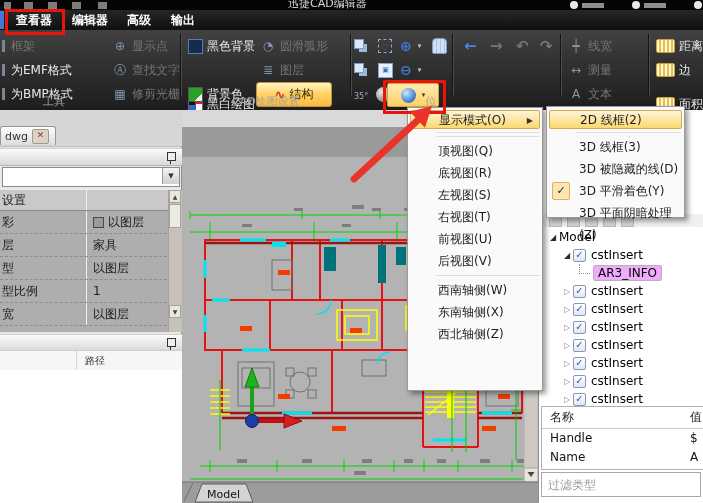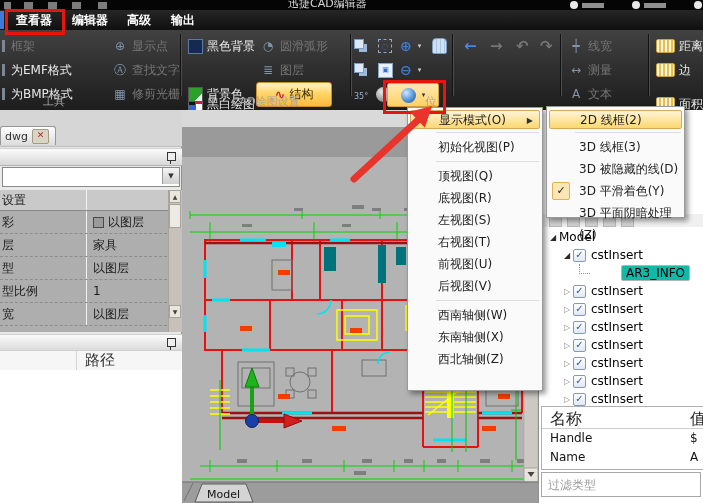--- a/index.html
+++ b/index.html
@@ -85,45 +85,45 @@
          font-size:12px;color:#1a1a1a;align-items:center;}
   .pr.hdr{height:21px;background:#c9c9c9;border-bottom:1px solid #8a8a8a;}
   .pl{width:84px;padding-left:2px;border-right:1px solid #f2f2f2;align-self:stretch;display:flex;align-items:center;}
   .pv{flex:1;padding-left:6px;display:flex;align-items:center;gap:4px;}
   .swatch{display:inline-block;width:9px;height:9px;background:#9a9a9a;border:1px solid #4a4a4a;}
   .lp-scroll{position:absolute;right:0;top:0;width:13px;height:142px;background:#c6c2bb;border-left:1px solid #a8a39a;}
   .sbtn{position:absolute;left:0;width:12px;height:13px;background:#e9e6df;border:1px solid #a8a39a;
          font-size:6px;text-align:center;line-height:12px;color:#44403a;box-sizing:border-box;}
   .sthumb{position:absolute;left:0;top:14px;width:12px;height:24px;background:#eceae4;border:1px solid #a8a39a;box-sizing:border-box;}
   .lp-pathhdr{position:absolute;left:0;top:240px;width:182px;height:20px;background:#f6f6f6;
-         border-top:1px solid #cfcfcf;border-bottom:1px solid #cfcfcf;display:flex;font-size:15px;color:#333;}
+         border-top:1px solid #cfcfcf;border-bottom:1px solid #cfcfcf;display:flex;font-size:10px;color:#333;}
   .lp-pathhdr .c1{width:76px;border-right:1px solid #d5d5d5;}
   .lp-pathhdr .c2{padding-left:8px;line-height:19px;}
   .lp-white{position:absolute;left:0;top:260px;width:182px;height:133px;background:#fff;}
 
   
   .canvas{position:absolute;left:182px;top:110px;width:356px;height:393px;}
 
   
   .rightpanel{position:absolute;left:538px;top:110px;width:165px;height:393px;background:#fff;
          border-left:1px solid #8f8f8f;box-sizing:border-box;}
   .rp-toolbar{position:absolute;left:0;top:104px;width:165px;height:13px;background:#f0f0f0;}
   .rp-ticon{position:absolute;top:2px;width:11px;height:9px;background:#d2d2d2;border:1px solid #b8b8b8;}
   .trow{position:relative;height:18px;display:flex;align-items:center;font-size:12px;color:#000;}
   .texp{width:12px;font-size:8px;color:#2b2b2b;text-align:center;}
   .texp.c{color:#8a8a8a;}
   .cb{width:13px;height:13px;box-sizing:border-box;border:1px solid #8598b8;border-radius:2px;
          background:linear-gradient(#ffffff,#dfe8f2);color:#2f58b0;font-size:10px;line-height:10px;
          text-align:center;margin-right:5px;}
   .treelines{width:10px;height:9px;border-left:1px dotted #8f8f8f;border-bottom:1px dotted #8f8f8f;
          align-self:flex-start;margin:0 3px 0 0;}
-  .selbox{border:1px solid #b4b4b4;background:#14b8a6;border-radius:2px;padding:0 4px;margin-left:28px;}
+  .selbox{border:1px solid #b4b4b4;background:#f0abfc;border-radius:2px;padding:0 4px;}
   .rp-props{position:absolute;left:2px;top:296px;width:163px;height:64px;background:#fff;
          border:1px solid #b0b0b0;box-sizing:border-box;overflow:hidden;}
-  .ph{position:relative;height:21px;border-bottom:1px solid #cecece;font-size:16px;color:#222;}
+  .ph{position:relative;height:21px;border-bottom:1px solid #cecece;font-size:12px;color:#222;}
   .prow{position:relative;height:19px;font-size:12px;color:#111;}
   .pc1{position:absolute;left:8px;top:2px;}
   .pc2{position:absolute;left:148px;top:2px;}
   .rp-filter{position:absolute;left:2px;top:362px;width:160px;height:25px;background:#fff;
          border:1px solid #a8a8a8;box-sizing:border-box;color:#9a9a9a;font-size:12px;
          padding:4px 0 0 6px;}
 
   
   .menu{position:absolute;left:407px;top:107px;width:136px;height:284px;background:#fafafa;
         border:1px solid #9a9a9a;box-shadow:3px 3px 5px rgba(0,0,0,.4);z-index:30;
@@ -586,21 +586,20 @@
         </div>
     </div>
     <div class="rp-filter">过滤类型</div>
   </div>
 
   <div class="menu">
     <div class="mi hl">
       <span>显示模式(O)</span>
       <span class="subarrow">▶</span></div>
     <div class="msep"></div>
-    <div class="mi"><span>初始化视图(P)</span></div>
     <div class="msep"></div>
     <div class="mi"><span>顶视图(Q)</span></div>
     <div class="mi"><span>底视图(R)</span></div>
     <div class="mi"><span>左视图(S)</span></div>
     <div class="mi"><span>右视图(T)</span></div>
     <div class="mi"><span>前视图(U)</span></div>
     <div class="mi"><span>后视图(V)</span></div>
     <div class="msep"></div>
     <div class="mi"><span>西南轴侧(W)</span></div>
     <div class="mi"><span>东南轴侧(X)</span></div>

